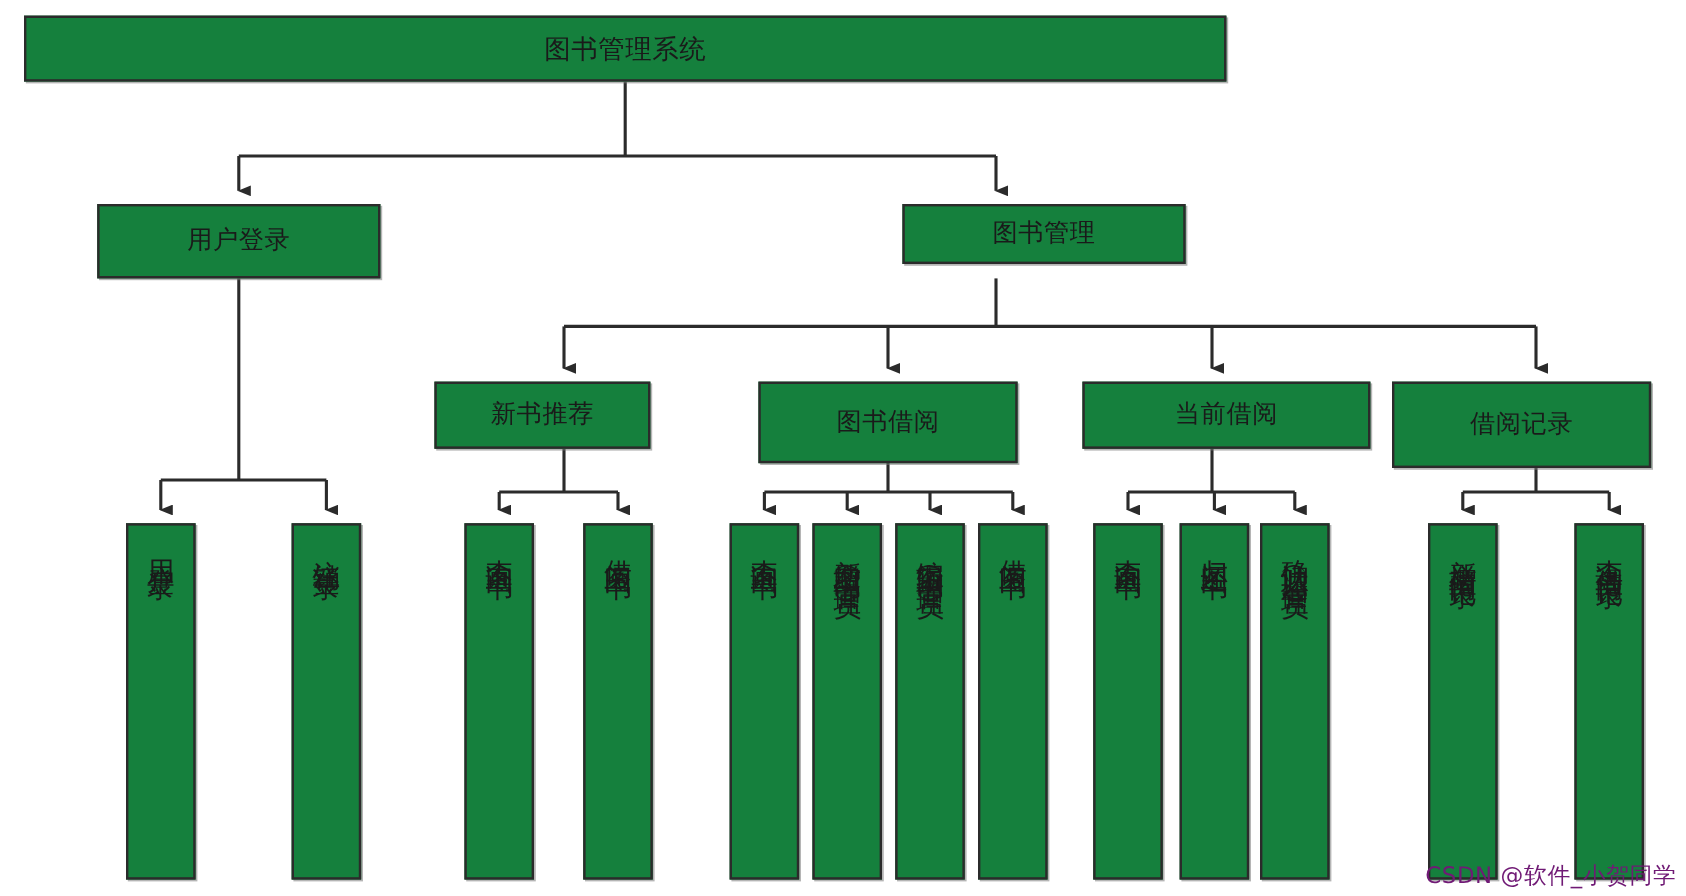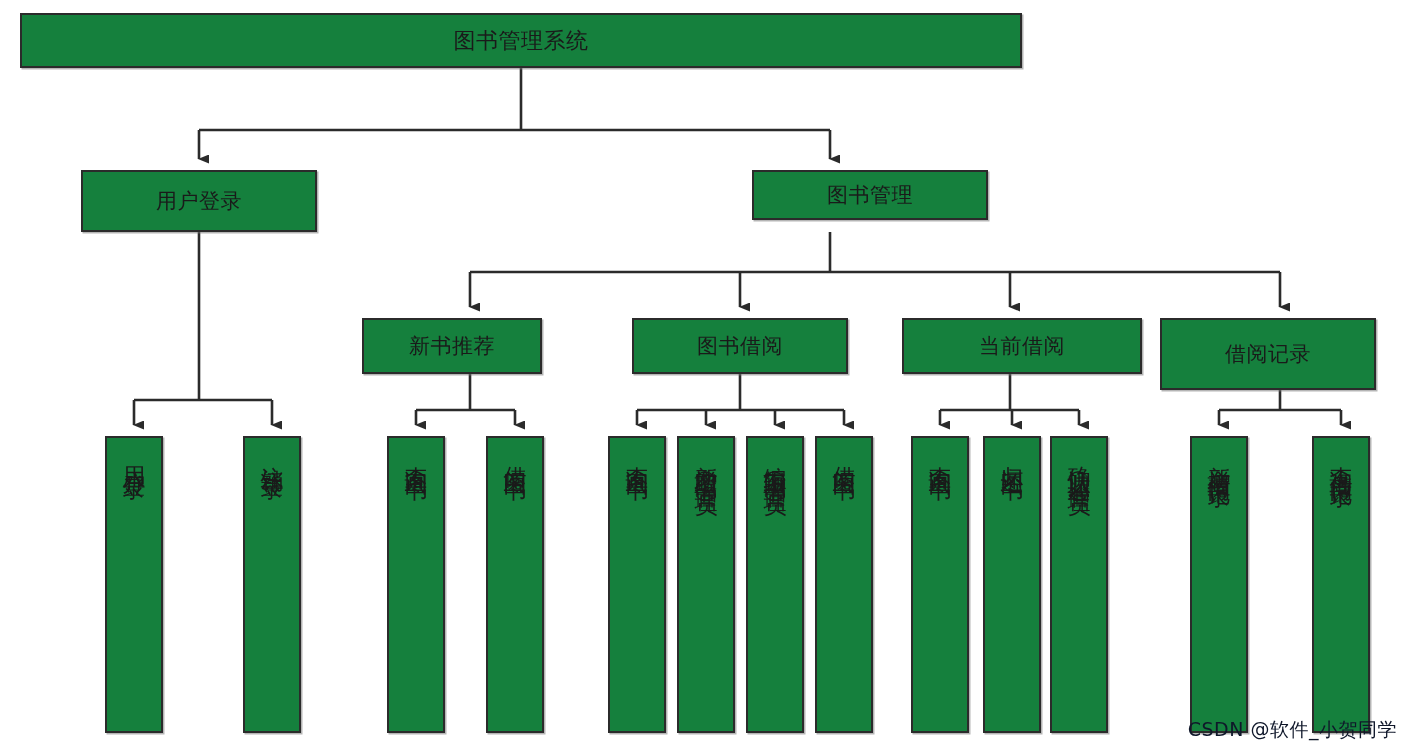--- a/index.html
+++ b/index.html
@@ -66,21 +66,21 @@
     text-orientation: upright;
     letter-spacing: 4px;
     line-height: 1;
     white-space: nowrap;
   }
   #watermark {
     position: absolute;
     right: 8px;
     bottom: 4px;
     font-size: 19px;
-    color: #0f172a;
+    color: #701a75;
     font-family: "DejaVu Sans", "Liberation Sans", sans-serif;
     letter-spacing: 0.5px;
     user-select: none;
     white-space: nowrap;
   }
 </style>
 </head>
 <body>
 
 <div id="diagram-root">
@@ -135,21 +135,21 @@
   <div class="node horiz" id="node-l2-0" style="left: 81px; top: 170px; width: 236px; height: 62px;">
     <span class="node-label">用户登录</span>
   </div>
   <div class="node horiz" id="node-l2-1" style="left: 712px; top: 170px; width: 236px; height: 50px; margin-left: 40px;">
     <span class="node-label">图书管理</span>
   </div>
 
   <div class="node horiz" id="node-l3-0" style="left: 362px; top: 318px; width: 180px; height: 56px;">
     <span class="node-label">新书推荐</span>
   </div>
-  <div class="node horiz" id="node-l3-1" style="left: 632px; top: 318px; width: 216px; height: 56px;">
+  <div class="node horiz" id="node-l3-1" style="left: 632px; top: 318px; width: 216px; height: 68px;">
     <span class="node-label">图书借阅</span>
   </div>
   <div class="node horiz" id="node-l3-2" style="left: 902px; top: 318px; width: 240px; height: 56px;">
     <span class="node-label">当前借阅</span>
   </div>
   <div class="node horiz" id="node-l3-3" style="left: 1160px; top: 318px; width: 216px; height: 72px;">
     <span class="node-label">借阅记录</span>
   </div>
 
   <div class="node vert" id="node-leaf-0" style="left: 105px; top: 436px; width: 58px; height: 297px;">

